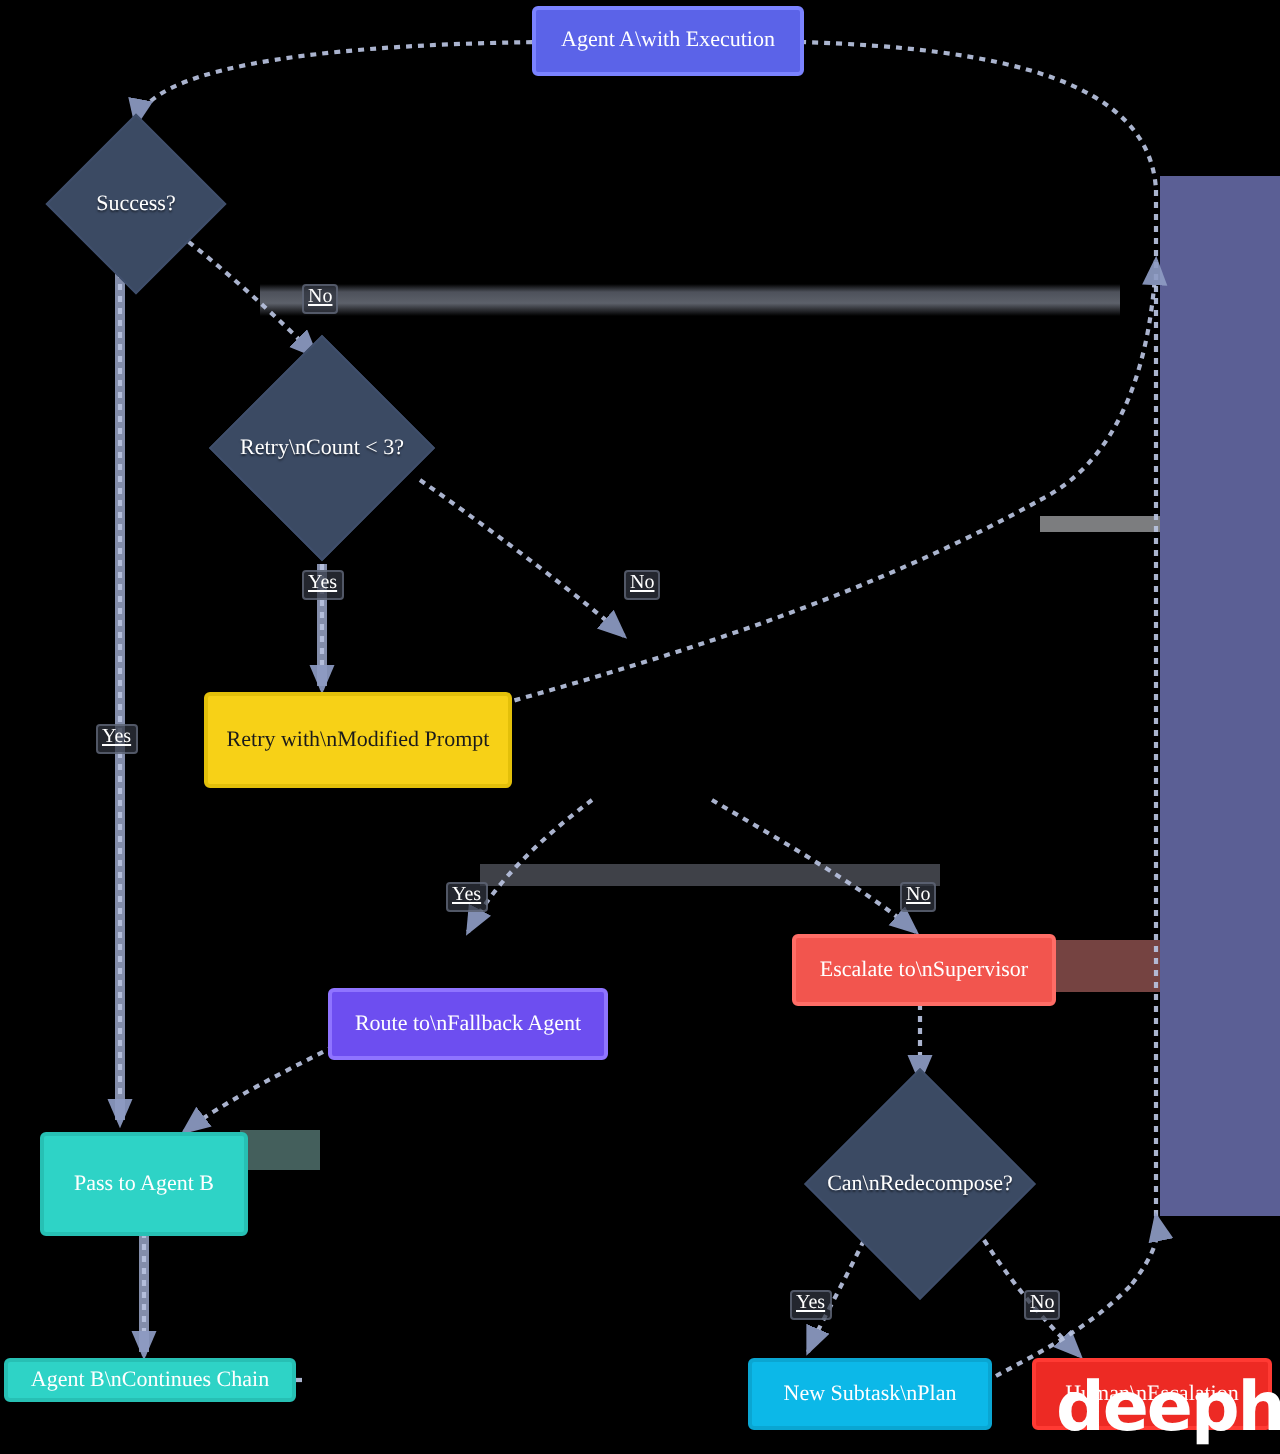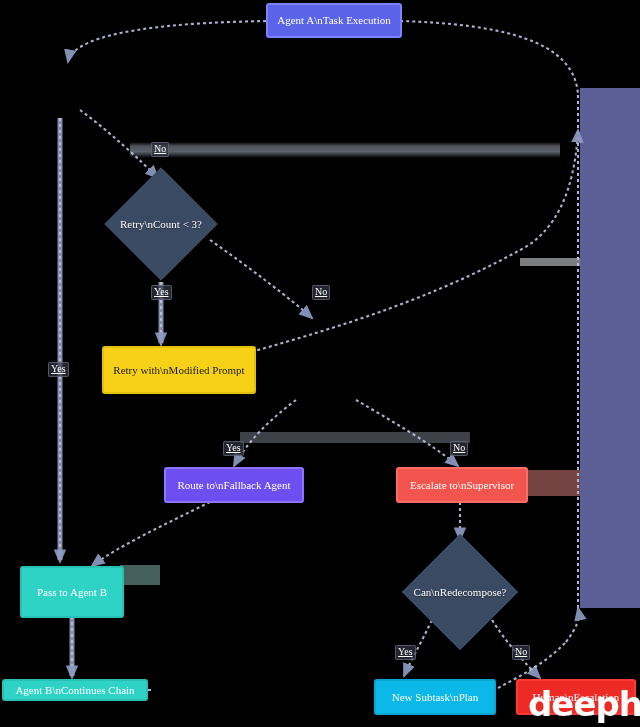--- a/index.html
+++ b/index.html
@@ -194,35 +194,39 @@
 
     <path class="edge" marker-end="url(#ah)" d="M492,620 C510,648 528,666 540,678"></path>
 
     <path class="edge" d="M498,688 C520,676 545,664 566,642"></path>
     <path class="edge" marker-end="url(#ah)" d="M566,642 C578,626 580,618 578,608"></path>
 
     <path class="edge" d="M148,690 L152,690"></path>
   </svg>
 
   <div class="node box n-blue" style="left:266px;top:3px;width:136px;height:35px;">
-    <span>Agent A\nTask Execution</span>
-  </div>
-
+    <span>Agent A\with Execution</span>
+  </div>
+
+  <div class="diamond-wrap" style="left:20px;top:54px;width:96px;height:96px;">
+    <div class="diamond-shape" style="width:62px;height:62px;"></div>
+    <span class="diamond-label">Success?</span>
+  </div>
 
   <div class="diamond-wrap" style="left:103px;top:166px;width:116px;height:116px;">
     <div class="diamond-shape" style="width:78px;height:78px;"></div>
     <span class="diamond-label">Retry\nCount &lt; 3?</span>
   </div>
 
   <div class="node box n-yellow" style="left:86px;top:346px;width:154px;height:48px;">
     <span>Retry with\nModified Prompt</span>
   </div>
 
 
-  <div class="node box n-violet" style="left:164px;top:467px;width:140px;height:36px;">
+  <div class="node box n-violet" style="left:164px;top:494px;width:140px;height:36px;">
     <span>Route to\nFallback Agent</span>
   </div>
 
   <div class="node box n-red" style="left:396px;top:467px;width:132px;height:36px;">
     <span>Escalate to\nSupervisor</span>
   </div>
 
   <div class="node box n-teal" style="left:20px;top:566px;width:104px;height:52px;">
     <span>Pass to Agent B</span>
   </div>

